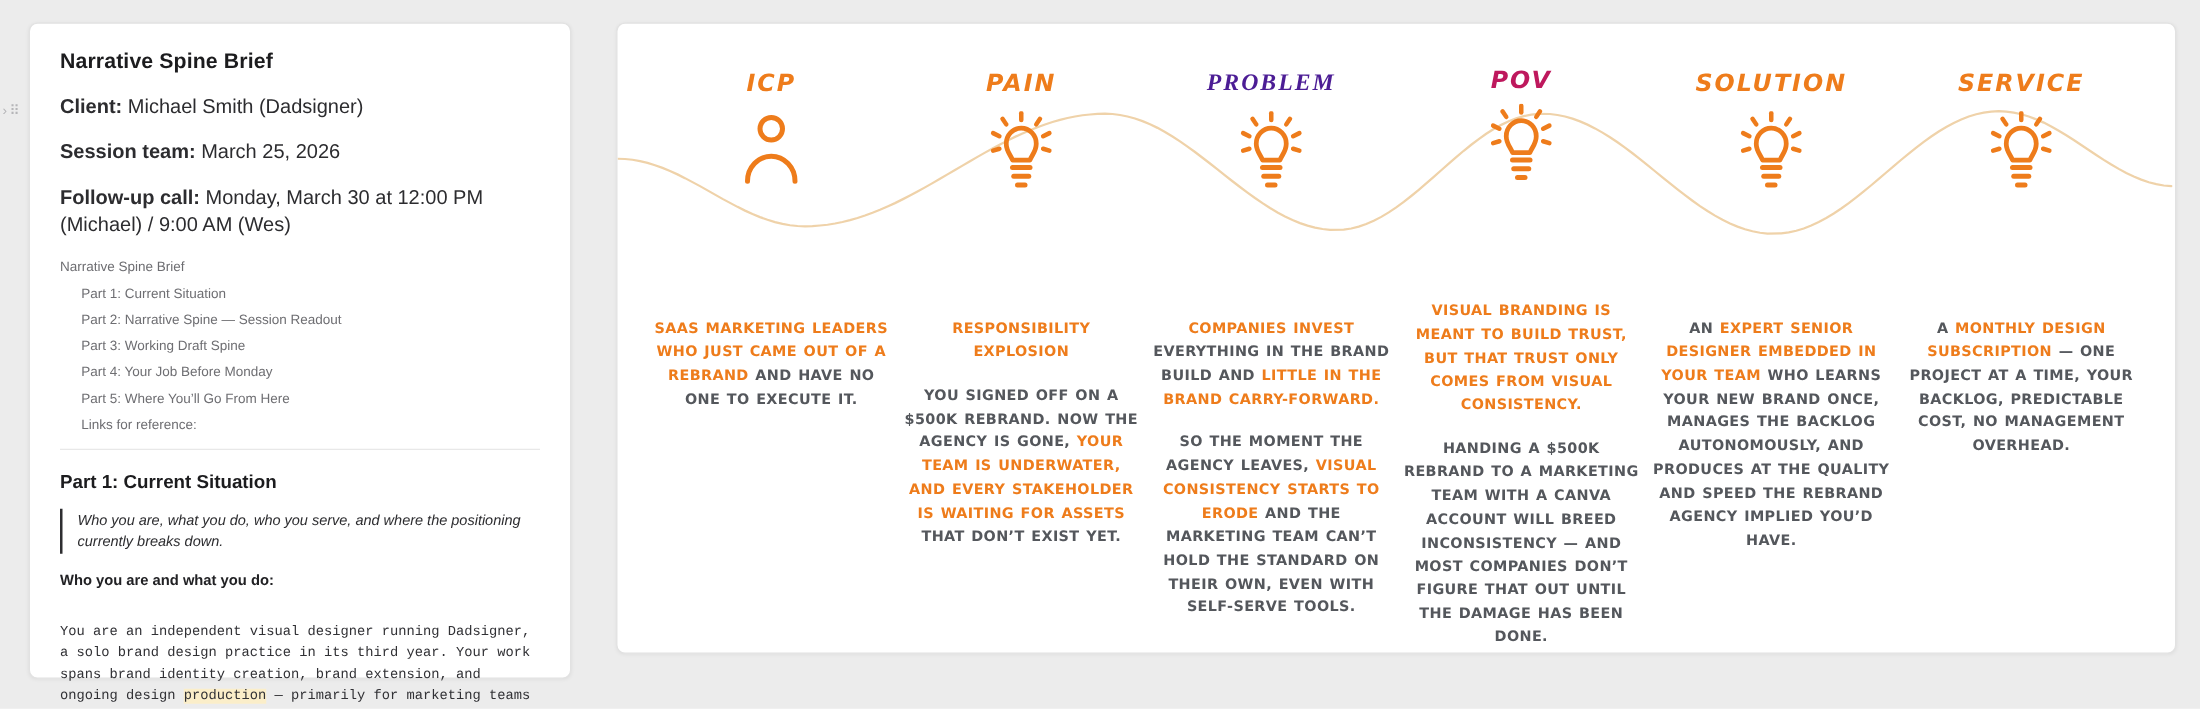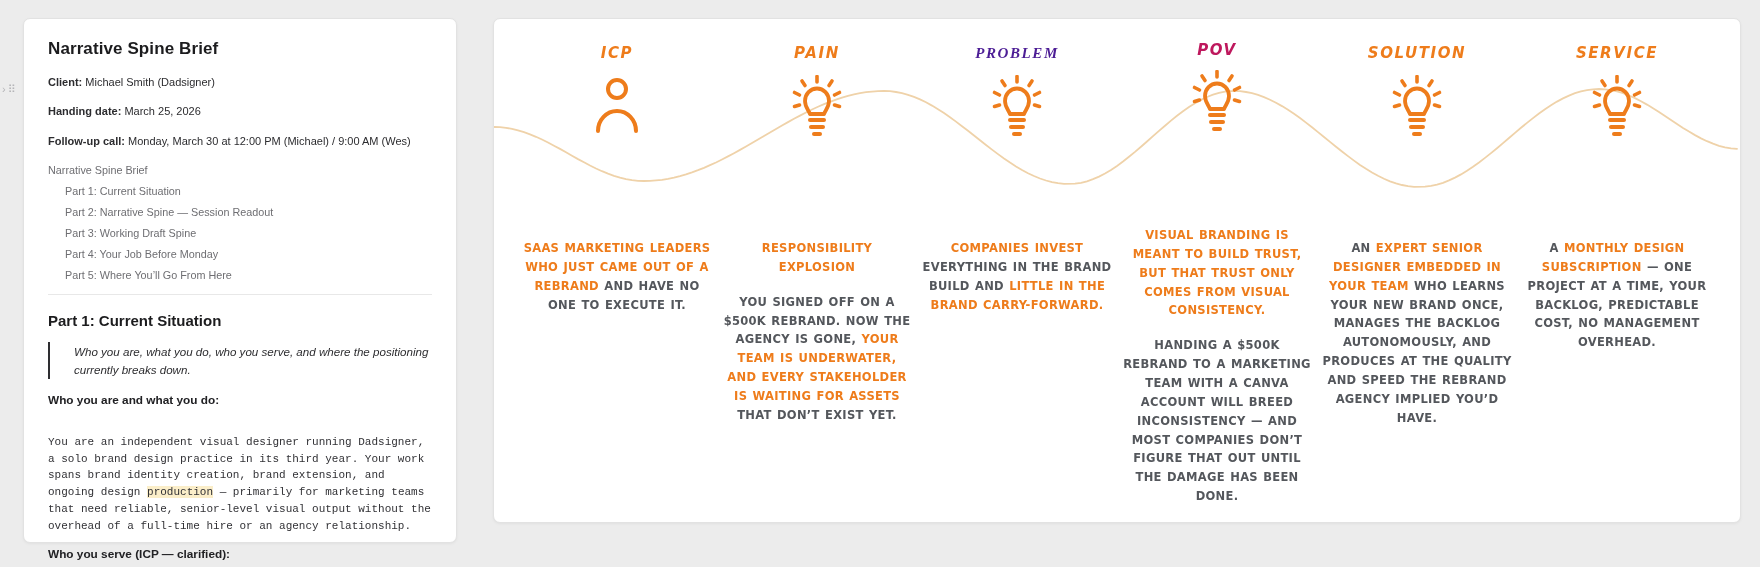--- a/index.html
+++ b/index.html
@@ -10,29 +10,29 @@
     -webkit-font-smoothing:antialiased;
   }
   .card{
     position:absolute;background:#ffffff;border:1px solid #e2e2e2;
     border-radius:7px;box-shadow:0 1px 3px rgba(0,0,0,.05);
     box-sizing:border-box;
   }
   
   #doc-card{left:23px;top:18px;width:434px;height:525px;padding:16px 24px 14px;}
   .doc-title{font-size:17px;font-weight:700;color:#1c1c1e;margin:4px 0 16px;letter-spacing:.1px;}
-  .meta-row{font-size:11px;color:#2c2c2f;margin:0 0 14px;line-height:1.4;}
+  .meta-row{font-size:16px;color:#2c2c2f;margin:0 0 14px;line-height:1.4;}
   .meta-label{font-weight:700;}
   .toc{margin:15px 0 6px;}
   .toc-root{font-size:10.8px;color:#6e6e72;margin:0 0 9px;}
   .toc-item{font-size:10.8px;color:#6e6e72;margin:0 0 9px 17px;cursor:pointer;}
   .doc-divider{border:none;border-top:1px solid #e8e8e8;margin:13px 0 17px;}
   .sec-heading{font-size:15px;font-weight:700;color:#1c1c1e;margin:0 0 13px;}
   .quote{
-    border-left:2px solid #2e2e31;margin:0 0 14px;padding:1px 0 1px 24px;
+    border-left:2px solid #2e2e31;margin:0 0 14px;padding:1px 0 1px 12px;
     font-style:italic;font-size:11.6px;color:#2c2c2f;line-height:1.5;
   }
   .sub-heading{font-size:11.8px;font-weight:700;color:#212124;margin:0 0 27px;}
   .doc-para{font-size:11px;color:#313135;line-height:1.52;margin:0 0 13px;font-family:Liberation Mono, monospace;}
   .seg-highlight{background:#fbeec9;}
   
   #block-handles{
     position:absolute;left:2px;top:84px;display:flex;align-items:center;gap:2px;
     color:#b5b5b8;user-select:none;
   }
@@ -40,23 +40,23 @@
   #block-drag{font-size:11px;line-height:1;letter-spacing:-1px;cursor:grab;}
   
   #board-card{left:493px;top:18px;width:1248px;height:505px;overflow:hidden;}
   #wave-svg{position:absolute;left:0;top:0;z-index:0;}
   .stages{
     position:relative;z-index:1;height:100%;box-sizing:border-box;
     display:flex;justify-content:space-between;padding:0 28px;
   }
   .stage{width:190px;display:flex;flex-direction:column;align-items:center;}
   .stage-label{
-    margin-top:20px;height:28px;display:flex;align-items:center;justify-content:center;
+    margin-top:34px;height:28px;display:flex;align-items:center;justify-content:center;
     font-family:"DejaVu Sans",sans-serif;font-weight:800;font-style:italic;
-    font-size:15px;letter-spacing:1.6px;text-transform:uppercase;
+    font-size:19px;letter-spacing:1.6px;text-transform:uppercase;
   }
   .stage-icon{margin-top:8px;height:72px;display:flex;align-items:flex-start;justify-content:center;}
   .stage-body{margin-top:80px;text-align:center;width:100%;}
   .stage-para{
     margin:12px 0 16px;
     font-family:"DejaVu Sans",sans-serif;font-weight:700;font-size:11.5px;
     letter-spacing:.3px;word-spacing:1px;line-height:1.64;text-transform:uppercase;
   }
   .hw-dark{color:#54575c;}
 </style>
@@ -68,33 +68,34 @@
   <span id="block-drag">⠿</span>
 </div>
 
 <div class="card" id="doc-card">
   <div class="doc-title">Narrative Spine Brief</div>
 
   <div class="meta-row">
     <span class="meta-label">Client:</span><span> Michael Smith (Dadsigner)</span>
   </div>
   <div class="meta-row">
-    <span class="meta-label">Handing date:</span><span> March 25, 2026</span>
+    <span class="meta-label">Session team:</span><span> March 25, 2026</span>
   </div>
   <div class="meta-row">
     <span class="meta-label">Follow-up call:</span><span> Monday, March 30 at 12:00 PM (Michael) / 9:00 AM (Wes)</span>
   </div>
 
   <div class="toc">
     <div class="toc-root">Narrative Spine Brief</div>
     <div class="toc-item">Part 1: Current Situation</div>
     <div class="toc-item">Part 2: Narrative Spine — Session Readout</div>
     <div class="toc-item">Part 3: Working Draft Spine</div>
     <div class="toc-item">Part 4: Your Job Before Monday</div>
     <div class="toc-item">Part 5: Where You’ll Go From Here</div>
+    <div class="toc-item">Links for reference:</div>
   </div>
 
   <hr class="doc-divider">
 
   <div class="sec-heading">Part 1: Current Situation</div>
 
   <div class="quote">Who you are, what you do, who you serve, and where the positioning currently breaks down.</div>
 
   <div class="sub-heading">Who you are and what you do:</div>
   <div class="doc-para"><span>You are an independent visual designer running Dadsigner, a solo brand design practice in its third year. Your work spans brand identity creation, brand extension, and ongoing design </span><span class="seg-highlight">production</span><span> — primarily for marketing teams that need reliable, senior-level visual output without the overhead of a full-time hire or an agency relationship.</span></div>
@@ -163,20 +164,21 @@
           <line x1="43.5" y1="30" x2="48.5" y2="31.5" stroke="#ee7c1b"></line>
         </g>
         <path d="M14 26 a12 12.5 0 1 1 24 0 c0 6 -3.5 9 -5 13 l-14 0 c-1.5 -4 -5 -7 -5 -13 Z" fill="none" stroke-width="3.8" stroke-linejoin="round" stroke="#ee7c1b"></path>
         <rect x="17" y="43" width="18" height="4" rx="2" fill="#ee7c1b"></rect>
         <rect x="18" y="50" width="16" height="4" rx="2" fill="#ee7c1b"></rect>
         <rect x="21" y="57" width="10" height="4" rx="2" fill="#ee7c1b"></rect>
       </svg>
     </div>
     <div class="stage-body">
           <div class="stage-para"><span class="hw-orange" style="color: rgb(238, 124, 27);">Companies invest</span><span class="hw-dark"> everything in the brand build and </span><span class="hw-orange" style="color: rgb(238, 124, 27);">little in the brand carry-forward.</span></div>
+          <div class="stage-para"><span class="hw-dark">So the moment the agency leaves, </span><span class="hw-orange" style="color: rgb(238, 124, 27);">visual consistency starts to erode</span><span class="hw-dark"> and the marketing team can’t hold the standard on their own, even with self-serve tools.</span></div>
         </div>
   </div>
 
   <div class="stage">
     <div class="stage-label" style="color: #be185d;">POV</div>
     <div class="stage-icon">
 
       <svg class="bulb" width="52" height="64" viewBox="0 0 52 64">
         <g stroke-width="3.6" stroke-linecap="round">
           <line x1="26" y1="7" x2="26" y2="1.5" stroke="#ee7c1b"></line>

